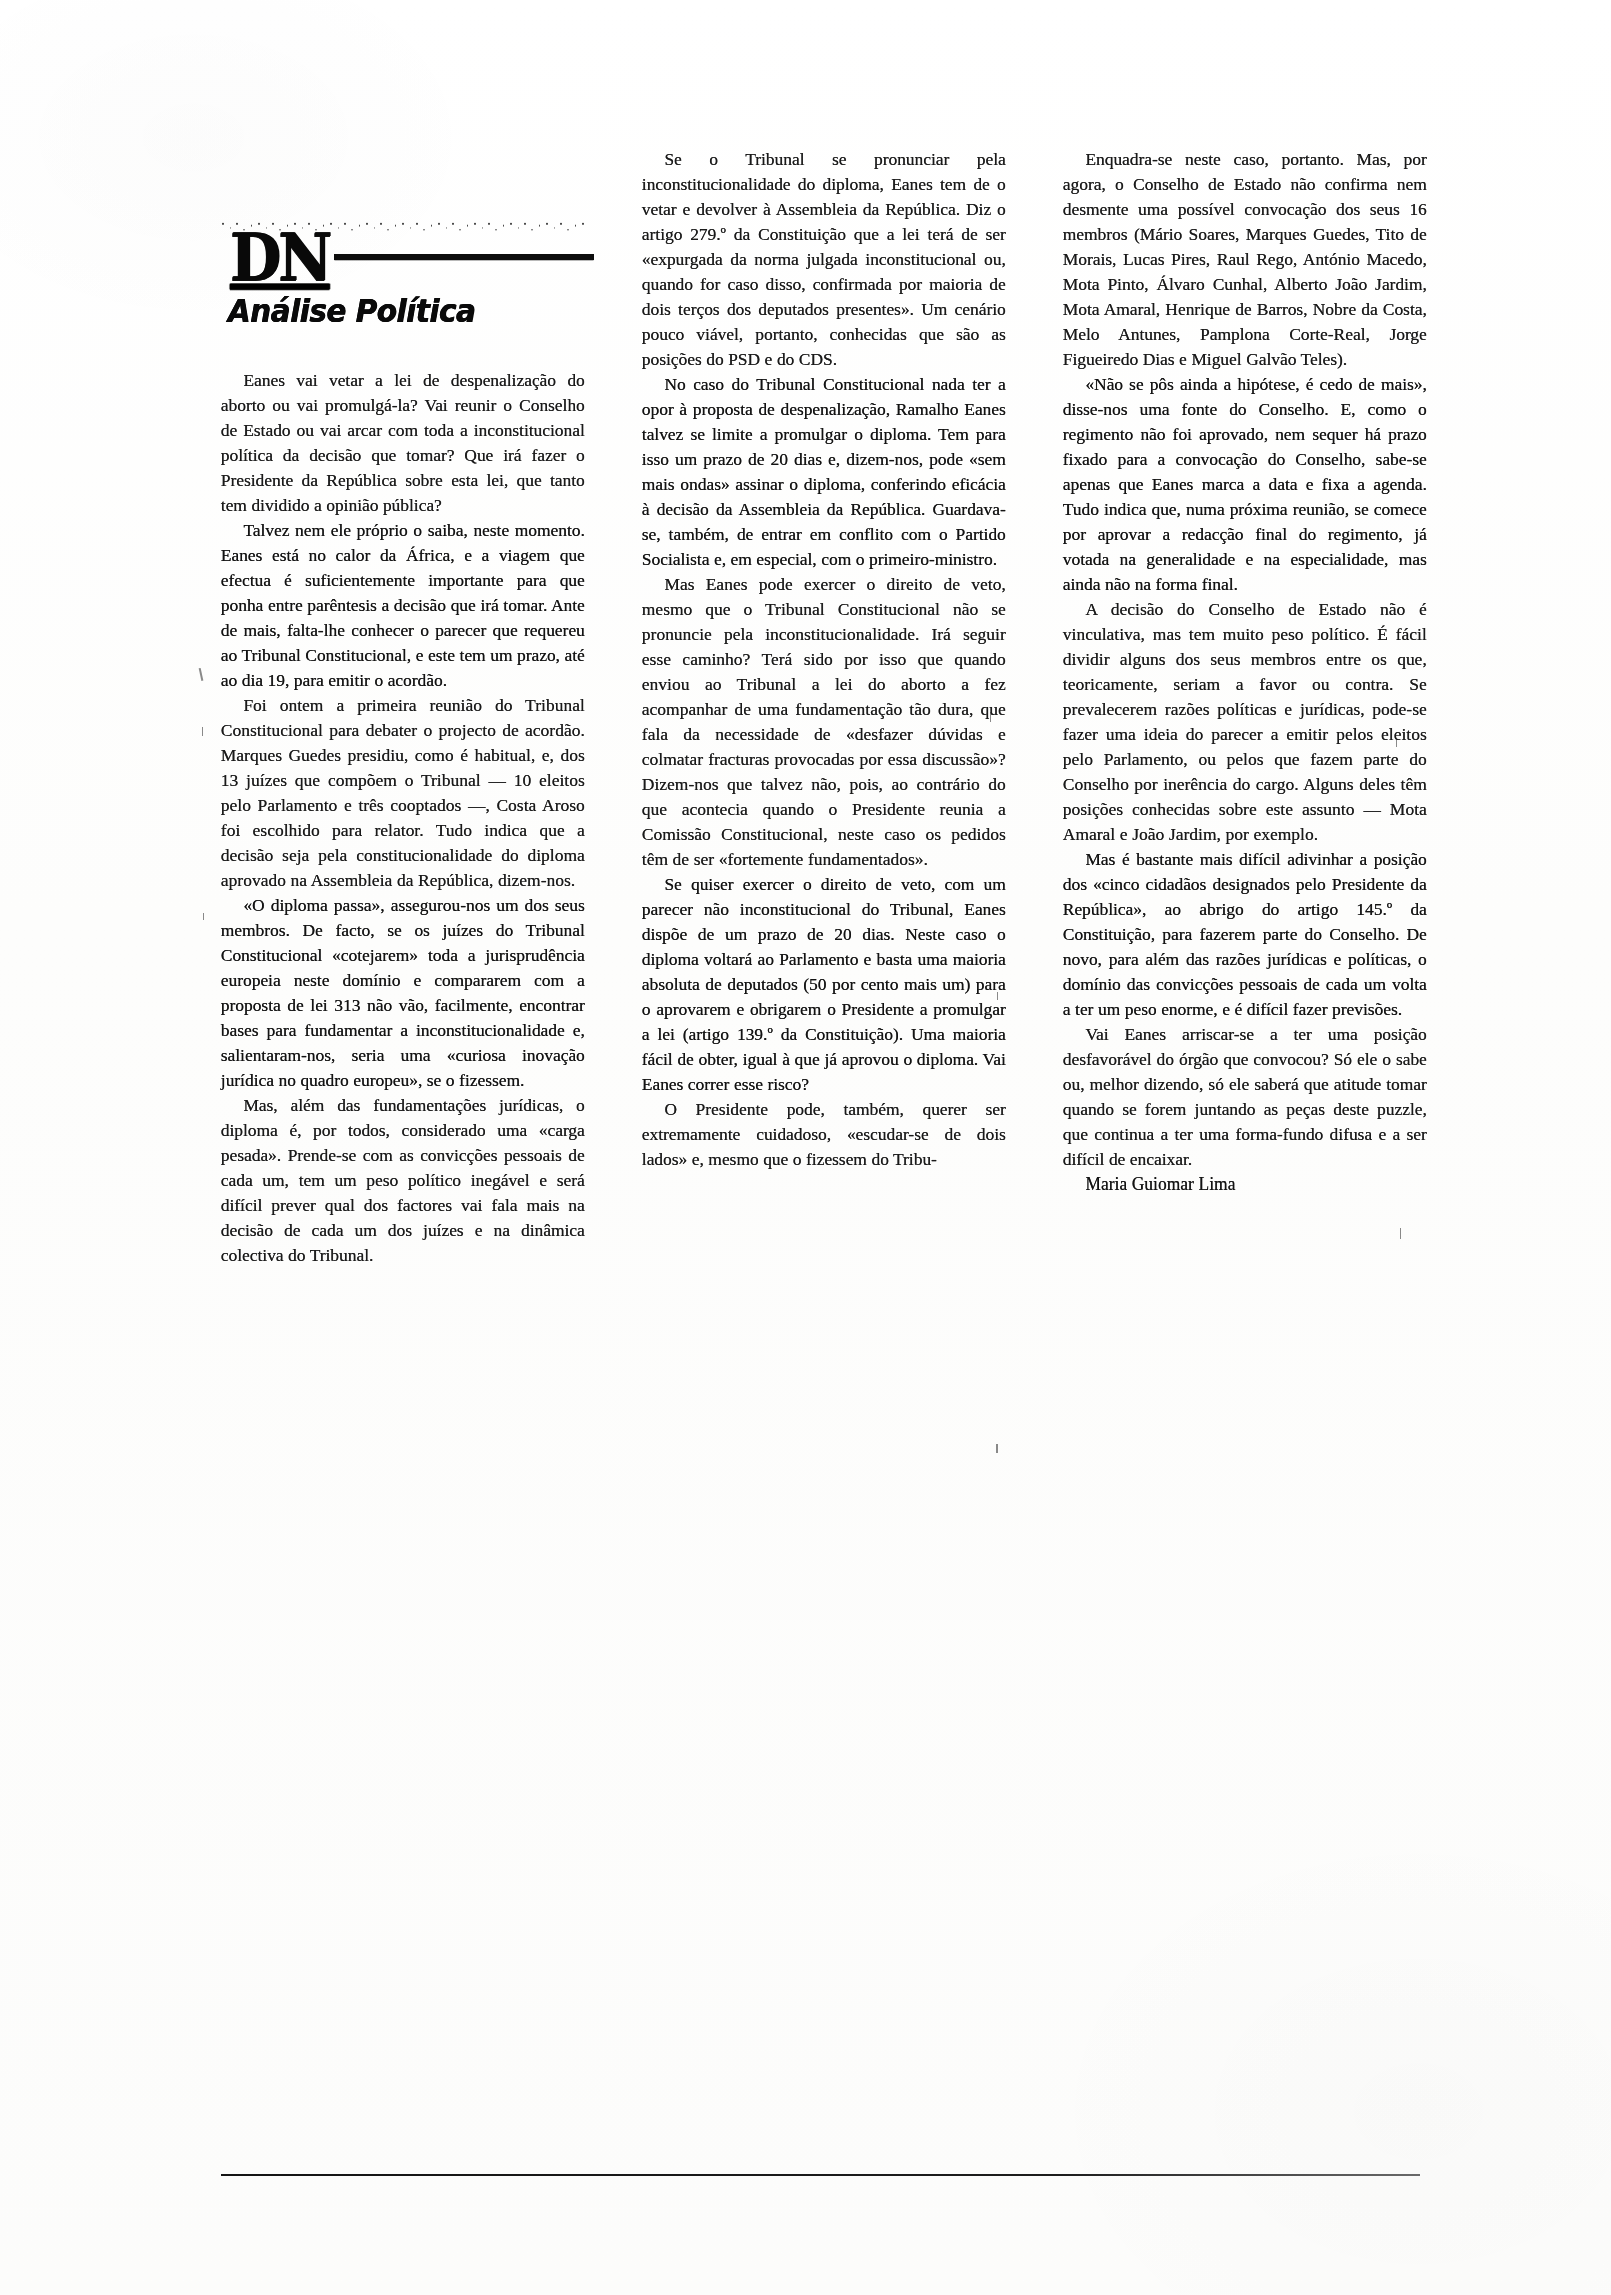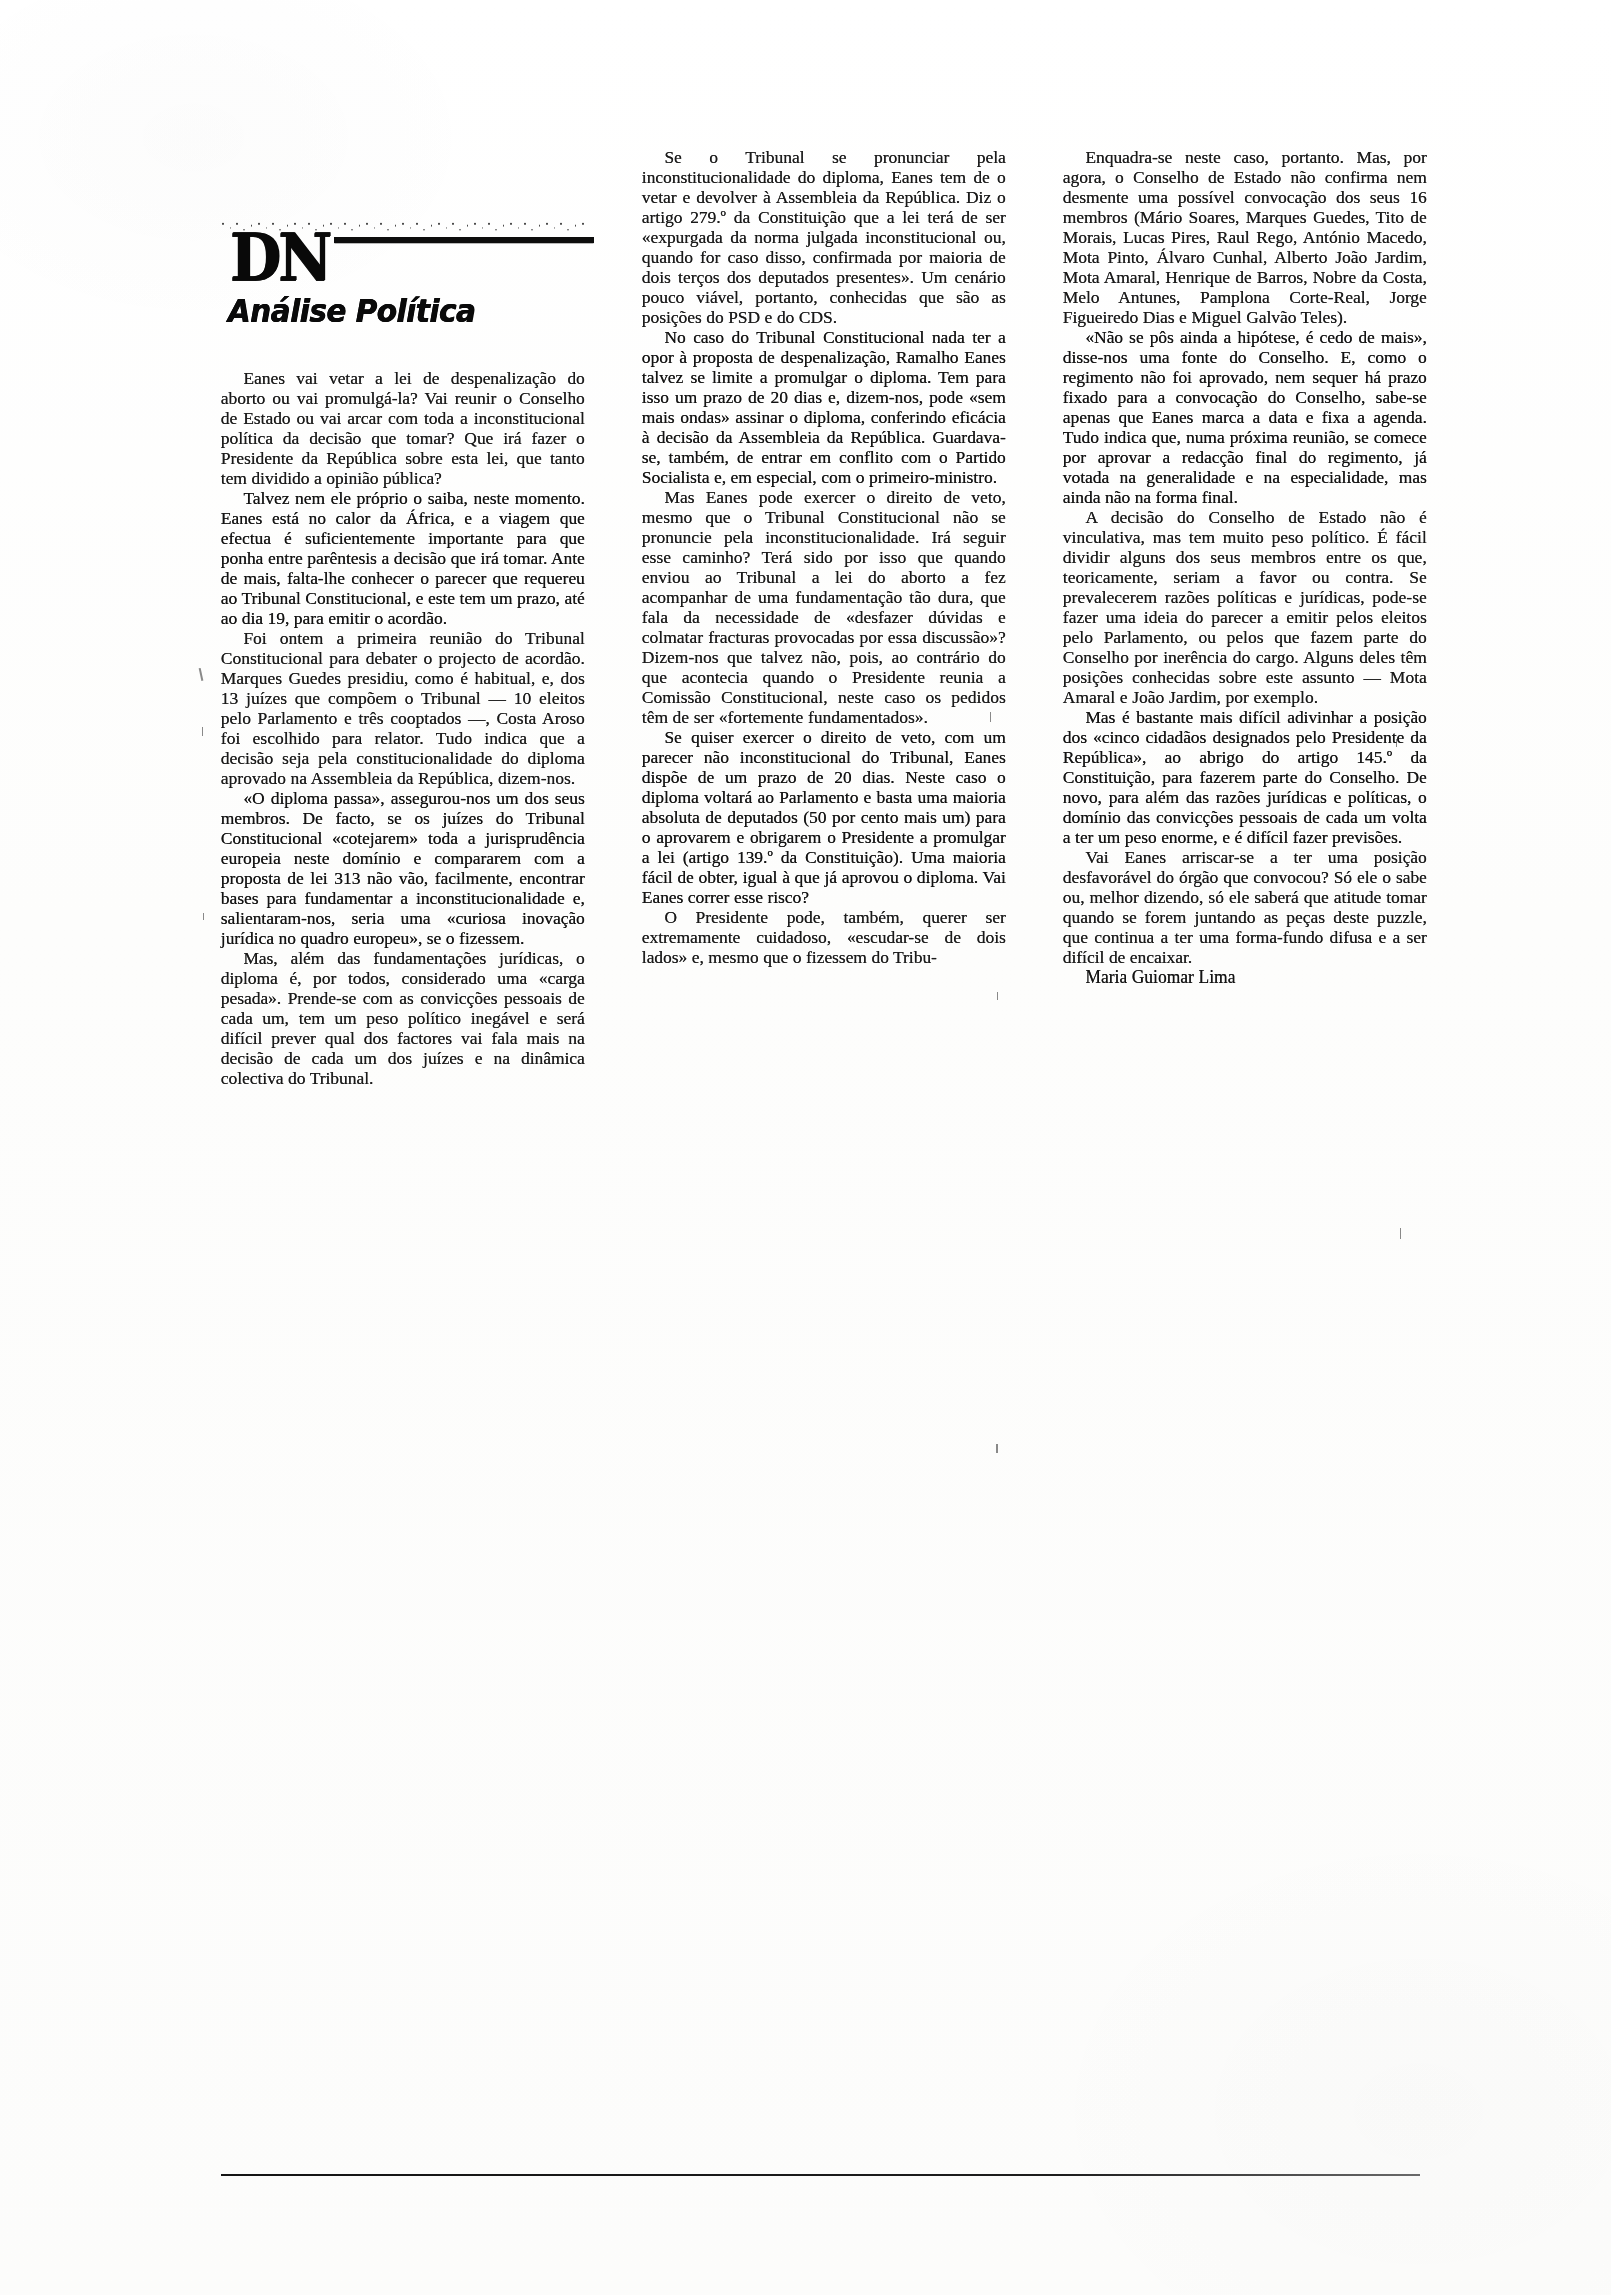--- a/index.html
+++ b/index.html
@@ -34,21 +34,21 @@
     background-image:
       radial-gradient(circle at 2px 2.9px, #111 0.8px, transparent 0.9px),
       radial-gradient(circle at 9.3px 6.9px, #111 0.6px, transparent 0.7px),
       radial-gradient(circle at 16px 2.5px, #111 0.9px, transparent 1px),
       radial-gradient(circle at 23px 8.4px, #111 0.6px, transparent 0.7px),
       radial-gradient(circle at 30.5px 4.4px, #111 0.8px, transparent 0.9px);
     background-size:36px 12.8px,36px 12.8px,36px 12.8px,36px 12.8px,36px 12.8px;
     opacity:.75;
     margin-bottom:2.9px;
   }
-  .logo-row{display:flex;align-items:flex-start;}
+  .logo-row{display:flex;align-items:center;text-decoration:underline;}
   .dn-logo{
     font-family:"DejaVu Serif", serif;
     font-weight:900;
     font-size:58px;
     line-height:.86;
     letter-spacing:-2.9px;
     color:#090909;
     transform:scaleX(1.02) scaleY(1.12);
     transform-origin:left bottom;
     text-shadow:0.7px 0 0 #0a0a0a, -0.5px 0.2px 0 #111, 0 0.7px 0 #101010;
@@ -75,21 +75,21 @@
   .cols{
     position:absolute;left:9.8px;top:0;width:1204px;height:2044px;
     display:grid;
     grid-template-columns:364px 364px 364px;
     column-gap:57px;
   }
   .col{position:relative;}
   .col p{
     margin:0;
     font-size:17.4px;
-    line-height:20px;
+    line-height:25px;
     text-align:justify;
     text-indent:22.6px;
     color:#131313;
     font-family:"Liberation Serif", serif;
     hyphens:none;
     word-spacing:0.2px;
     text-shadow:0.2px 0 0 rgba(0,0,0,.55), 0 0.2px 0 rgba(0,0,0,.4);
     -webkit-font-smoothing:none;
   }
   

